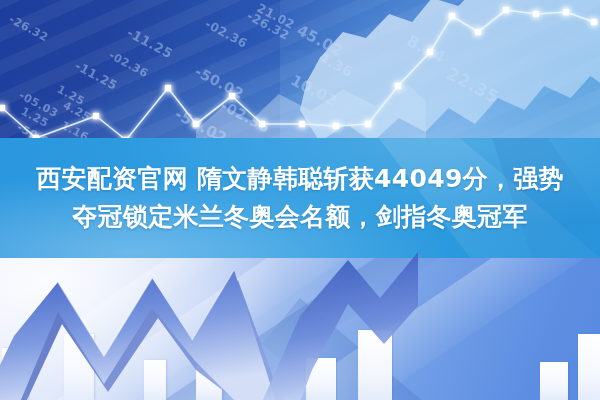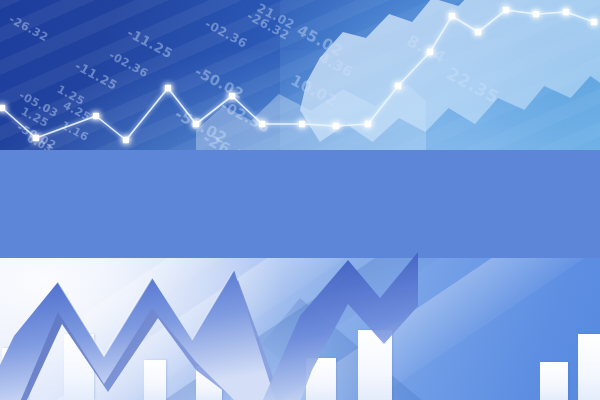--- a/index.html
+++ b/index.html
@@ -267,20 +267,29 @@
         <rect x="426.8" y="48.8" width="6.4" height="6.4" rx="1" fill="#ffffff" filter="url(#nodeGlow)"></rect>
         <rect x="448.8" y="12.8" width="6.4" height="6.4" rx="1" fill="#ffffff" filter="url(#nodeGlow)"></rect>
         <rect x="474.8" y="28.8" width="6.4" height="6.4" rx="1" fill="#ffffff" filter="url(#nodeGlow)"></rect>
         <rect x="502.8" y="6.8" width="6.4" height="6.4" rx="1" fill="#ffffff" filter="url(#nodeGlow)"></rect>
         <rect x="532.8" y="10.8" width="6.4" height="6.4" rx="1" fill="#ffffff" filter="url(#nodeGlow)"></rect>
         <rect x="562.8" y="8.8" width="6.4" height="6.4" rx="1" fill="#ffffff" filter="url(#nodeGlow)"></rect>
         <rect x="590.8" y="18.8" width="6.4" height="6.4" rx="1" fill="#ffffff" filter="url(#nodeGlow)"></rect>
       </g>
   </svg>
 
+  <div class="title-band">
+    <div class="band-sheen"></div>
+    <div class="band-poly"></div>
+    <div class="band-poly2"></div>
+    <div class="headline">
+      <div class="headline-line">西安配资官网 隋文静韩聪斩获44049分，强势</div>
+      <div class="headline-line">夺冠锁定米兰冬奥会名额，剑指冬奥冠军</div>
+    </div>
+  </div>
 
   <div class="teal-wedge"></div>
   <div class="teal-tip"></div>
 
   <div class="bottom-field">
     <div class="bottom-left-wash"></div>
 
     <div class="diag-band" style="left:-40px; top:140px; width:420px; height:30px; transform:rotate(-34deg);"></div>
     <div class="diag-band" style="left:30px; top:160px; width:460px; height:44px; transform:rotate(-34deg);"></div>
     <div class="diag-band dark" style="left:120px; top:172px; width:470px; height:36px; transform:rotate(-34deg);"></div>

